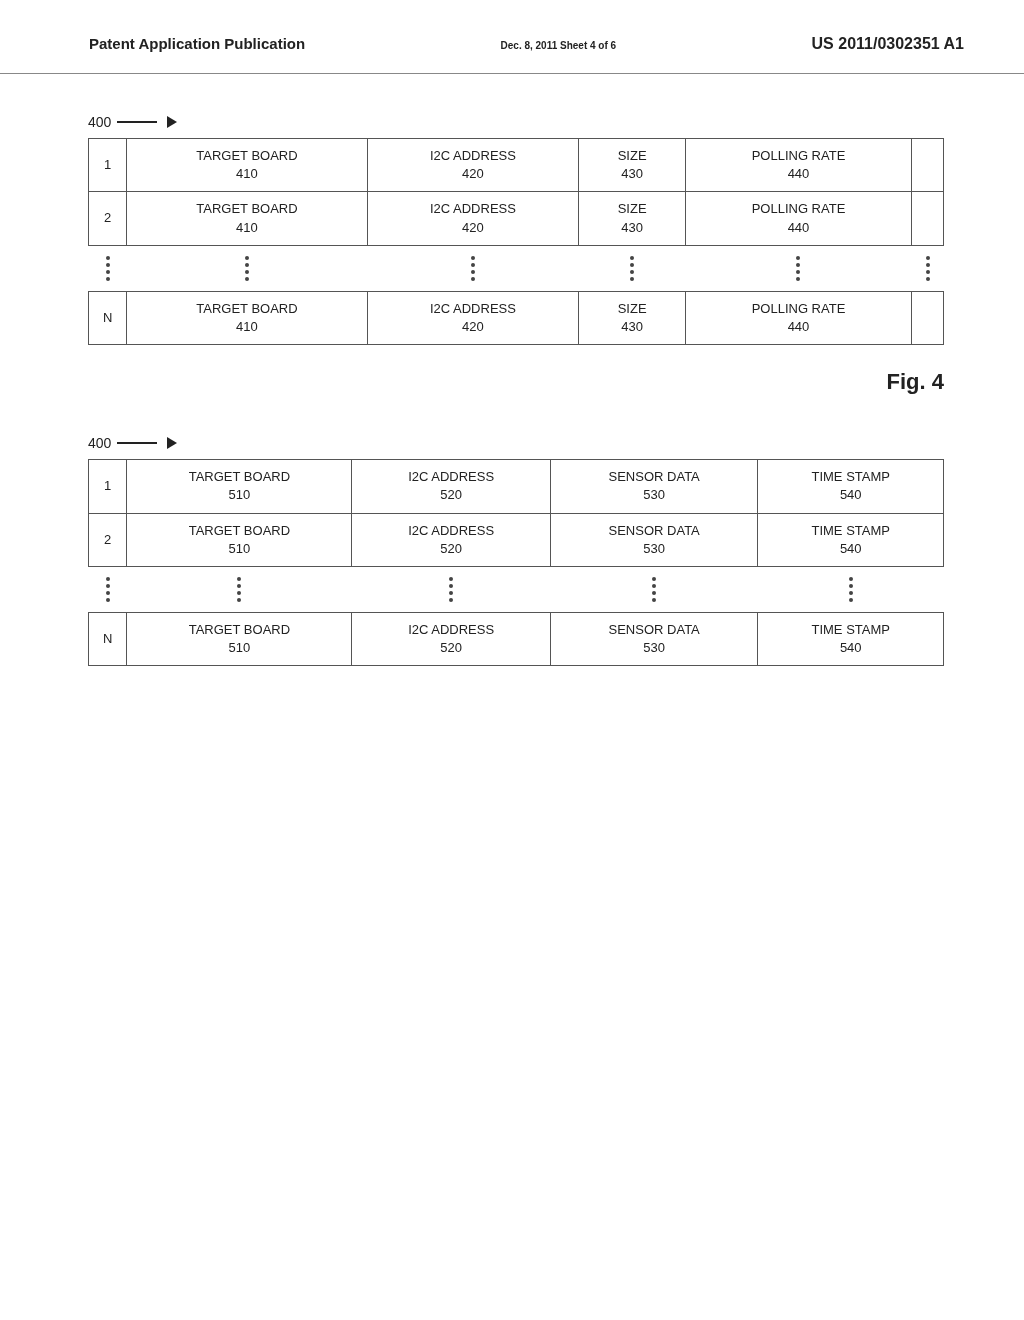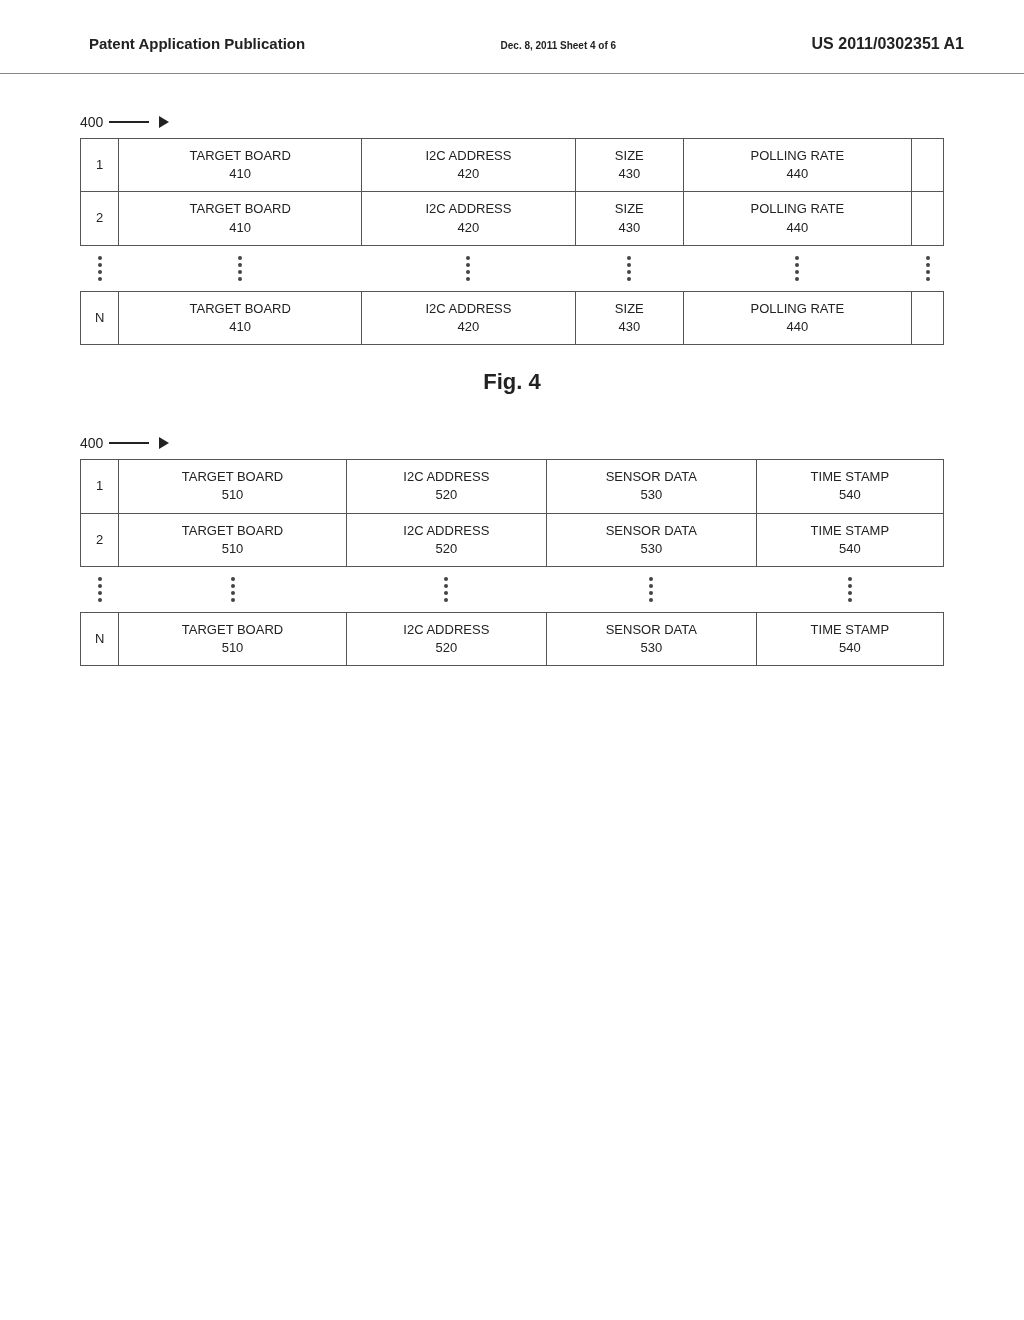--- a/index.html
+++ b/index.html
@@ -30,20 +30,21 @@
     }
     .header-center {
       font-size: 10px;
       font-weight: bold;
       margin-top: 8px;
     }
 
     
     .content {
       padding: 40px 80px;
+      margin-left: 8px;
     }
 
     
     .figure-container {
       margin-bottom: 40px;
     }
 
     
     .ref-label {
       font-size: 14px;
@@ -88,21 +89,21 @@
       letter-spacing: 2px;
       font-size: 16px;
       color: #444;
     }
     .data-table tr.dots-row td.row-num {
       border: none;
     }
 
     
     .fig-caption {
-      text-align: center;
+      text-align: right;
       font-size: 22px;
       font-weight: bold;
       margin-top: 24px;
       margin-bottom: 40px;
     }
 
     .dots-col {
       display: flex;
       flex-direction: column;
       align-items: center;

